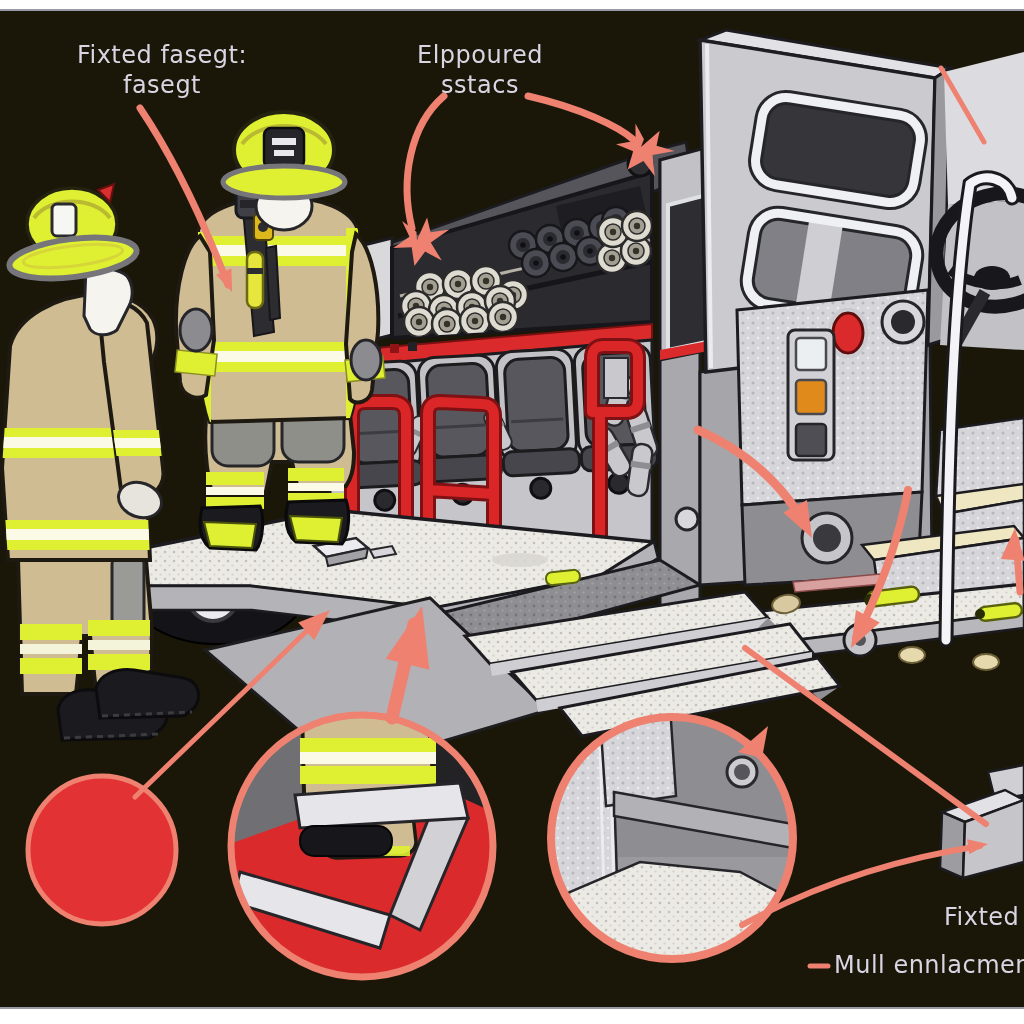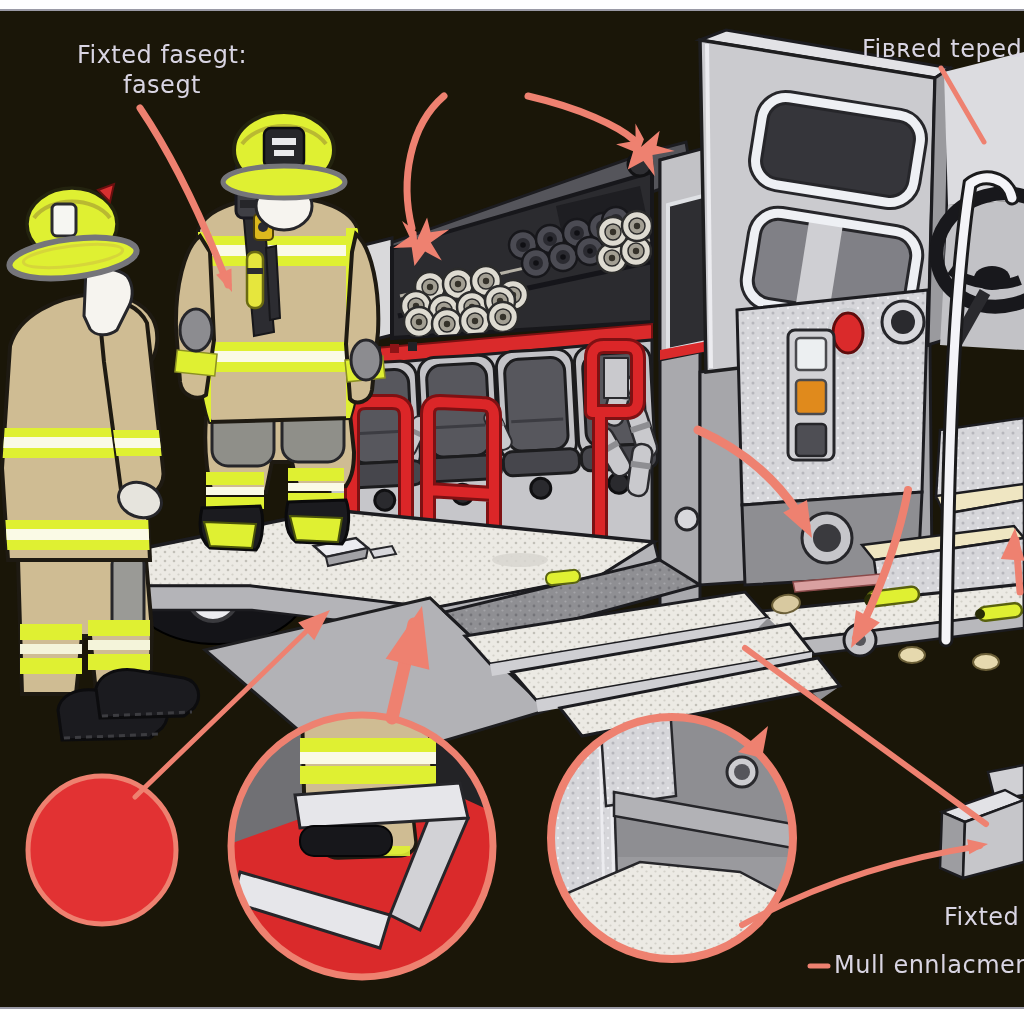--- a/index.html
+++ b/index.html
@@ -426,16 +426,19 @@
     <path class="arrowline" stroke-width="6" d="M742,925 Q850,866 980,846"></path>
     <use href="#ah" transform="translate(988,844) rotate(-8) scale(0.5)" class="arrowfill"></use>
     <path class="arrowline" stroke-width="5" d="M810,966 L828,966"></path>
   </g>
 </svg>
 
 <div class="label lbl-tl">
   <div>Fixted fasegt:</div>
   <div>fasegt</div>
 </div>
-<div class="label lbl-tr">Fiʙʀed teped</div>
+<div class="label lbl-tc">
+  <div>Elppoured</div>
+  <div>sstacs</div>
+</div>
 <div class="label lbl-br">Fixted s</div>
 <div class="label lbl-bc">Mull ennlacments</div>
 </div>
 
 </body></html>

